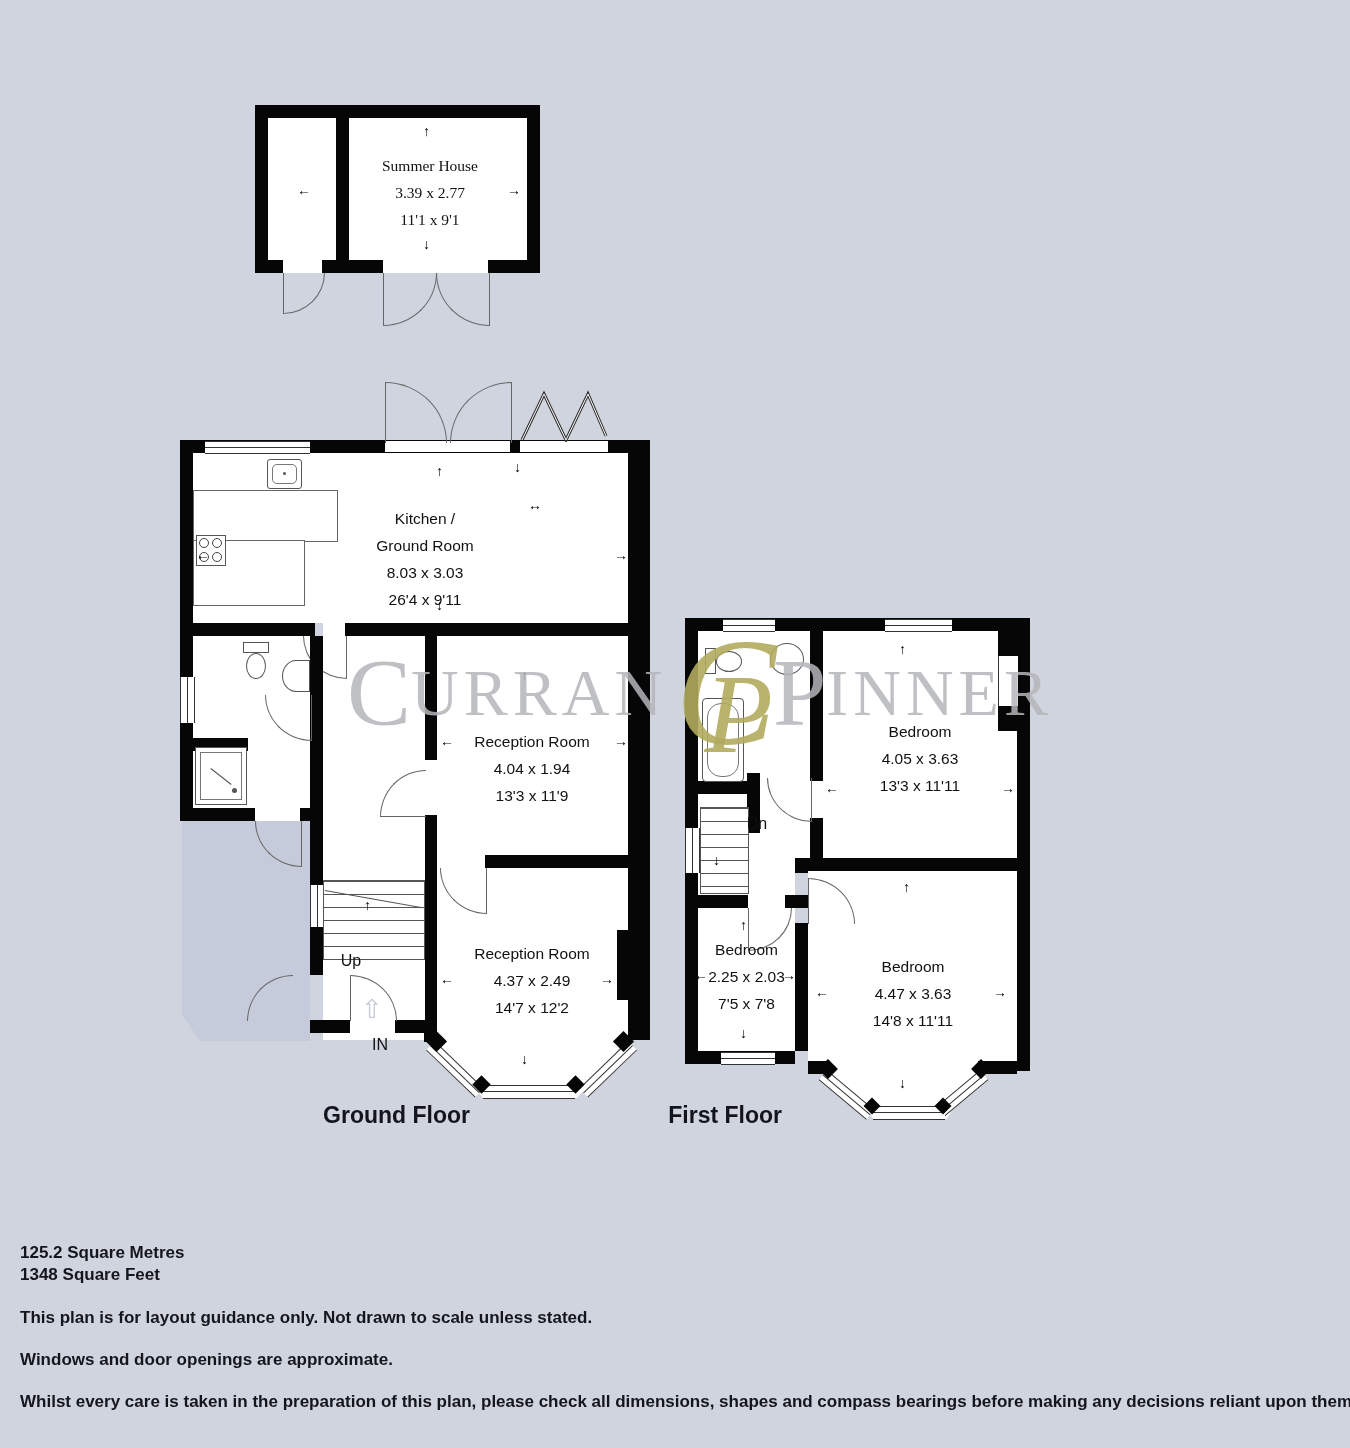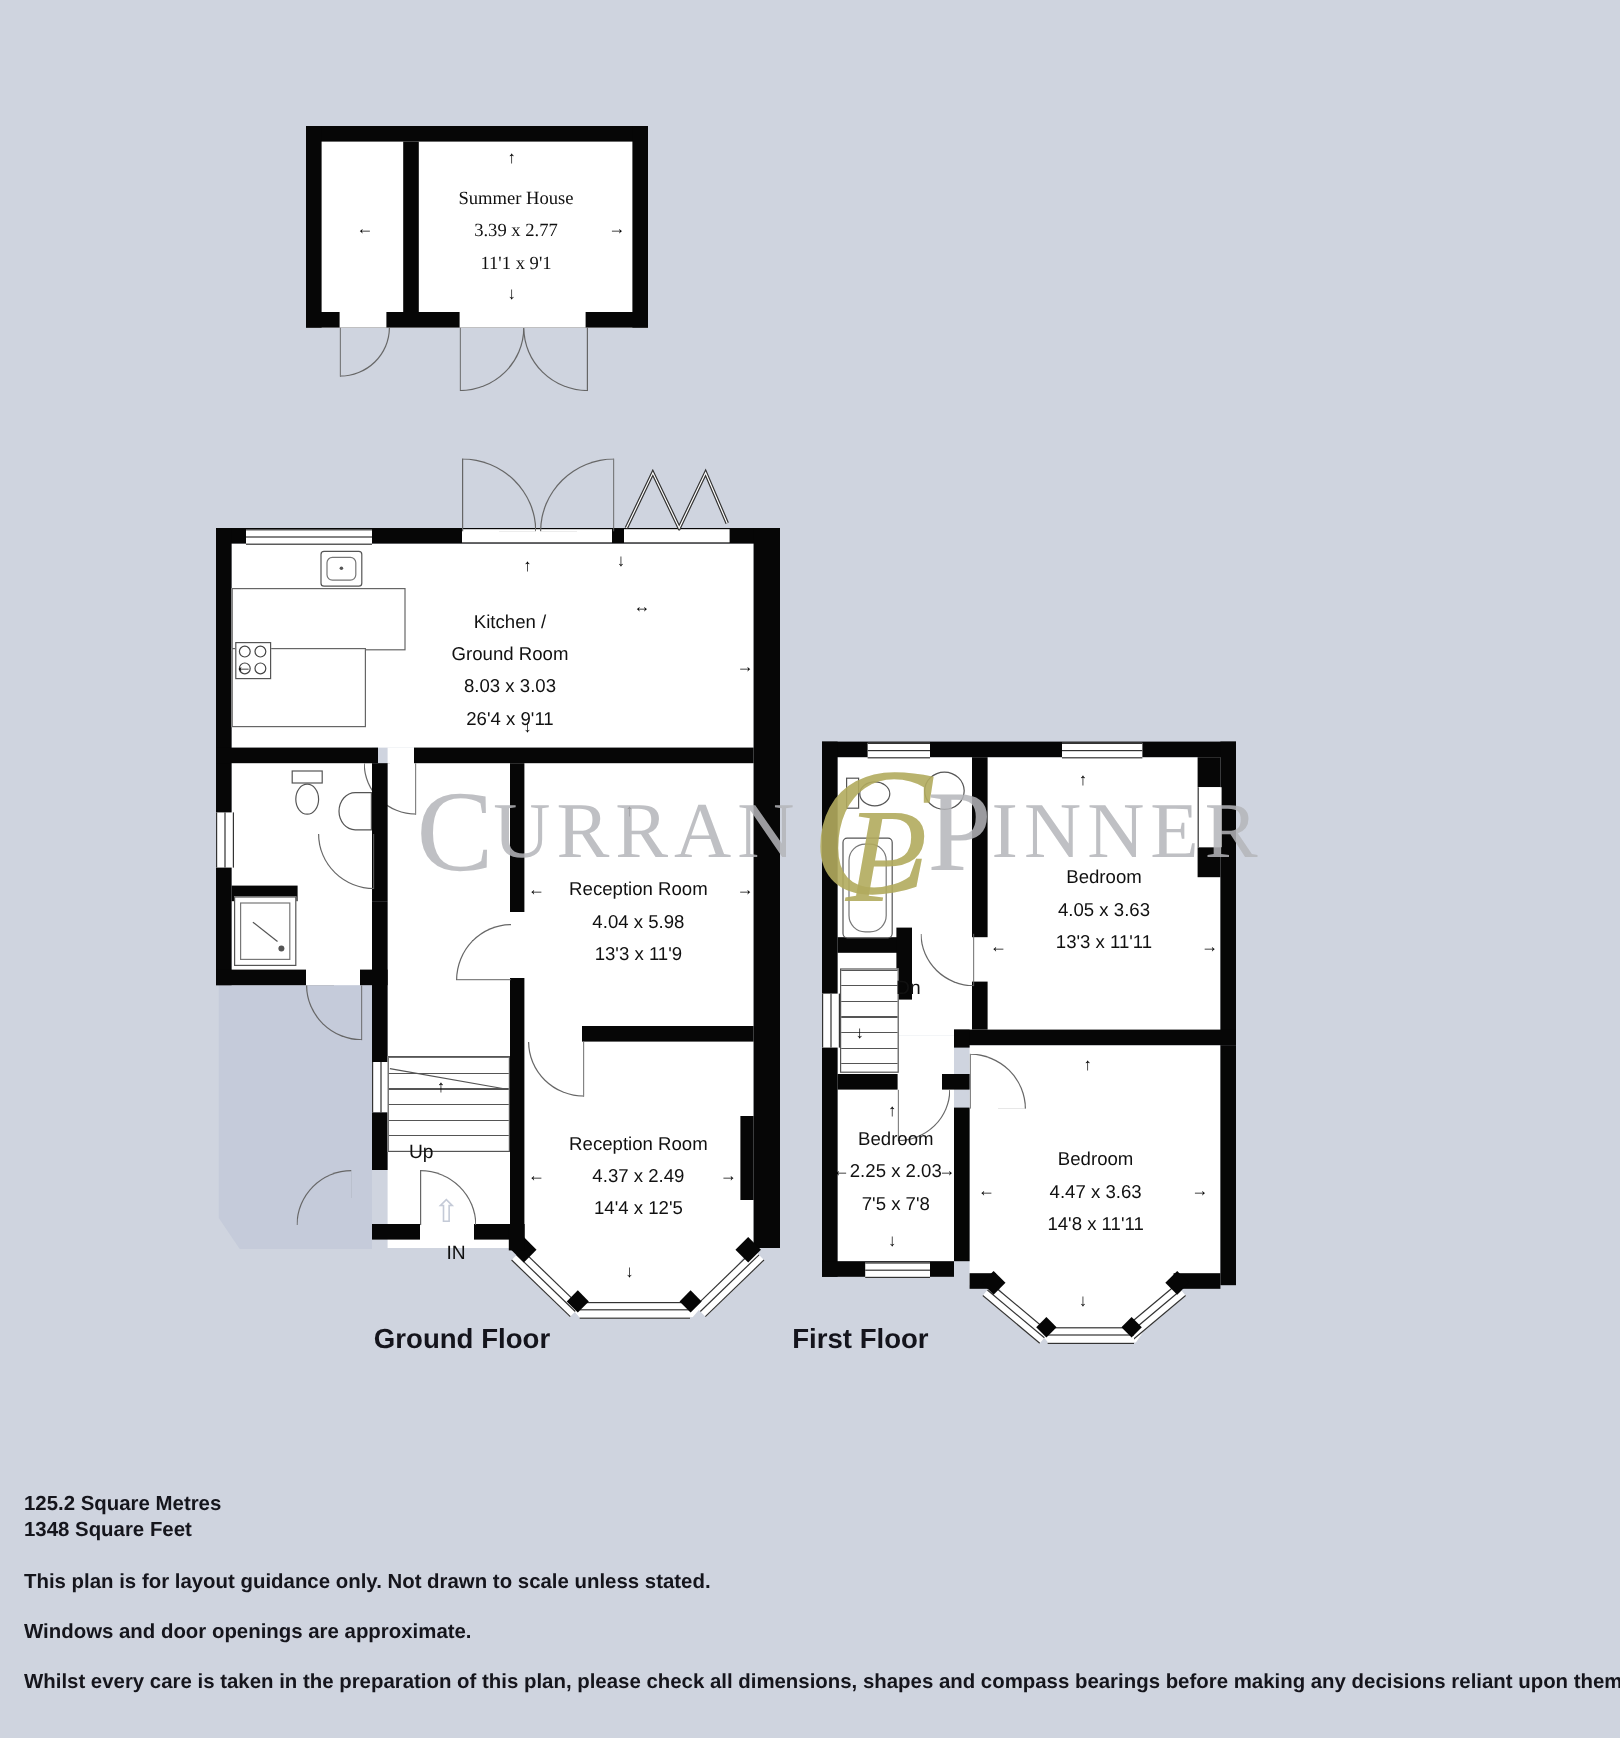--- a/index.html
+++ b/index.html
@@ -11,21 +11,21 @@
   }
   .plan{position:absolute;}
   .wall{position:absolute;background:#060606;}
   .white{position:absolute;background:#ffffff;}
   .win-h{position:absolute;background:#fff;border-top:1px solid #333;border-bottom:1px solid #333;}
   .win-h::after{content:"";position:absolute;left:0;right:0;top:45%;border-top:1px solid #333;}
   .win-v{position:absolute;background:#fff;border-left:1px solid #333;border-right:1px solid #333;}
   .win-v::after{content:"";position:absolute;top:0;bottom:0;left:45%;border-left:1px solid #333;}
   .arc{position:absolute;background:transparent;}
   .room-label{position:absolute;text-align:center;font-size:15.5px;line-height:27px;color:#111;white-space:nowrap;}
-  .floor-label{position:absolute;font-size:23px;font-weight:bold;color:#14141c;white-space:nowrap;text-align:center;}
+  .floor-label{position:absolute;font-size:23px;font-weight:bold;color:#14141c;white-space:nowrap;text-align:right;}
   .dim{position:absolute;font-size:14px;color:#000;line-height:1;}
   .small-label{position:absolute;font-size:16px;color:#111;white-space:nowrap;text-align:center;}
   .fix{position:absolute;border:1px solid #555;background:#fff;}
   .thin{position:absolute;background:#555;}
   .stairs{position:absolute;background:#fff;border:1px solid #555;
     background-image:repeating-linear-gradient(to bottom,#555 0,#555 1px,transparent 1px,transparent 13px);}
   .counter{position:absolute;border:1px solid #666;background:#fff;}
   .patio{position:absolute;background:#c5cbda;}
   .hob-dot{position:absolute;width:8px;height:8px;border:1px solid #444;border-radius:50%;background:#fff;}
   .footer-line{position:absolute;left:20px;font-size:17px;font-weight:bold;color:#15151c;white-space:nowrap;}
@@ -160,31 +160,31 @@
   </div>
   <span class="dim" style="left:256px;top:24px;">↑</span>
   <span class="dim" style="left:256px;top:158px;">↓</span>
   <span class="dim" style="left:16px;top:108px;">←</span>
   <span class="dim" style="left:434px;top:108px;">→</span>
   <span class="dim" style="left:334px;top:20px;">↓</span>
   <span class="dim" style="left:348px;top:58px;">↔</span>
 
   <div class="room-label" style="left:272px;top:288px;width:160px;">
     <div>Reception Room</div>
-    <div>4.04 x 5.98</div>
+    <div>4.04 x 1.94</div>
     <div>13'3 x 11'9</div>
   </div>
   <span class="dim" style="left:341px;top:228px;">↑</span>
   <span class="dim" style="left:260px;top:294px;">←</span>
   <span class="dim" style="left:434px;top:294px;">→</span>
 
   <div class="room-label" style="left:272px;top:500px;width:160px;">
     <div>Reception Room</div>
     <div>4.37 x 2.49</div>
-    <div>14'4 x 12'5</div>
+    <div>14'7 x 12'2</div>
   </div>
   <span class="dim" style="left:260px;top:532px;">←</span>
   <span class="dim" style="left:420px;top:532px;">→</span>
 
   <div class="win-h" style="left:255px;top:601px;width:68px;height:11px;transform:rotate(44deg);transform-origin:0 0;"></div>
   <div class="win-h" style="left:380px;top:601px;width:68px;height:11px;transform:rotate(-44deg);transform-origin:100% 0;"></div>
   <div class="win-h" style="left:303px;top:645px;width:92px;height:12px;"></div>
   <div class="wall" style="left:249px;top:594px;width:15px;height:15px;transform:rotate(45deg);"></div>
   <div class="wall" style="left:436px;top:594px;width:15px;height:15px;transform:rotate(45deg);"></div>
   <div class="wall" style="left:295px;top:638px;width:13px;height:13px;transform:rotate(45deg);"></div>

